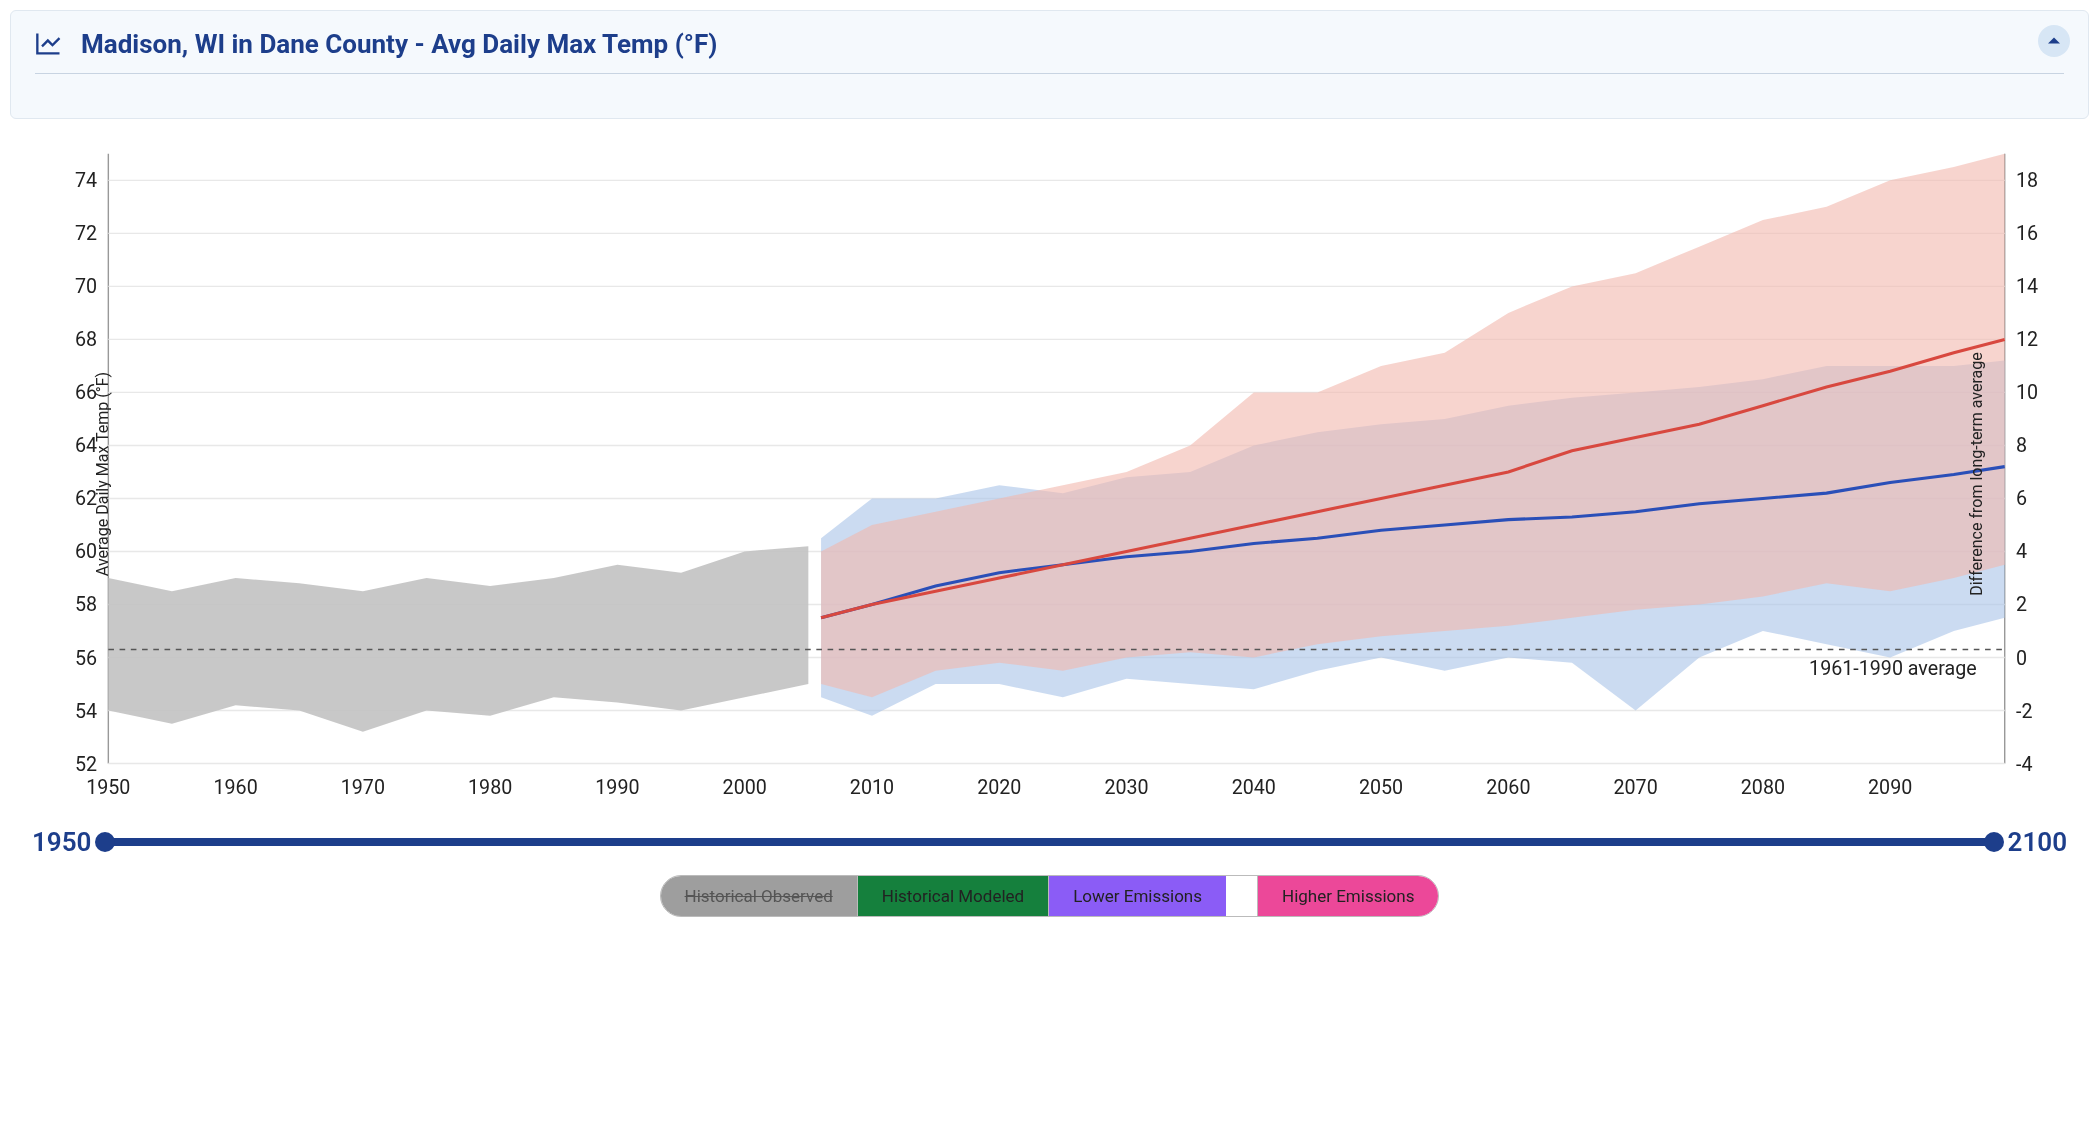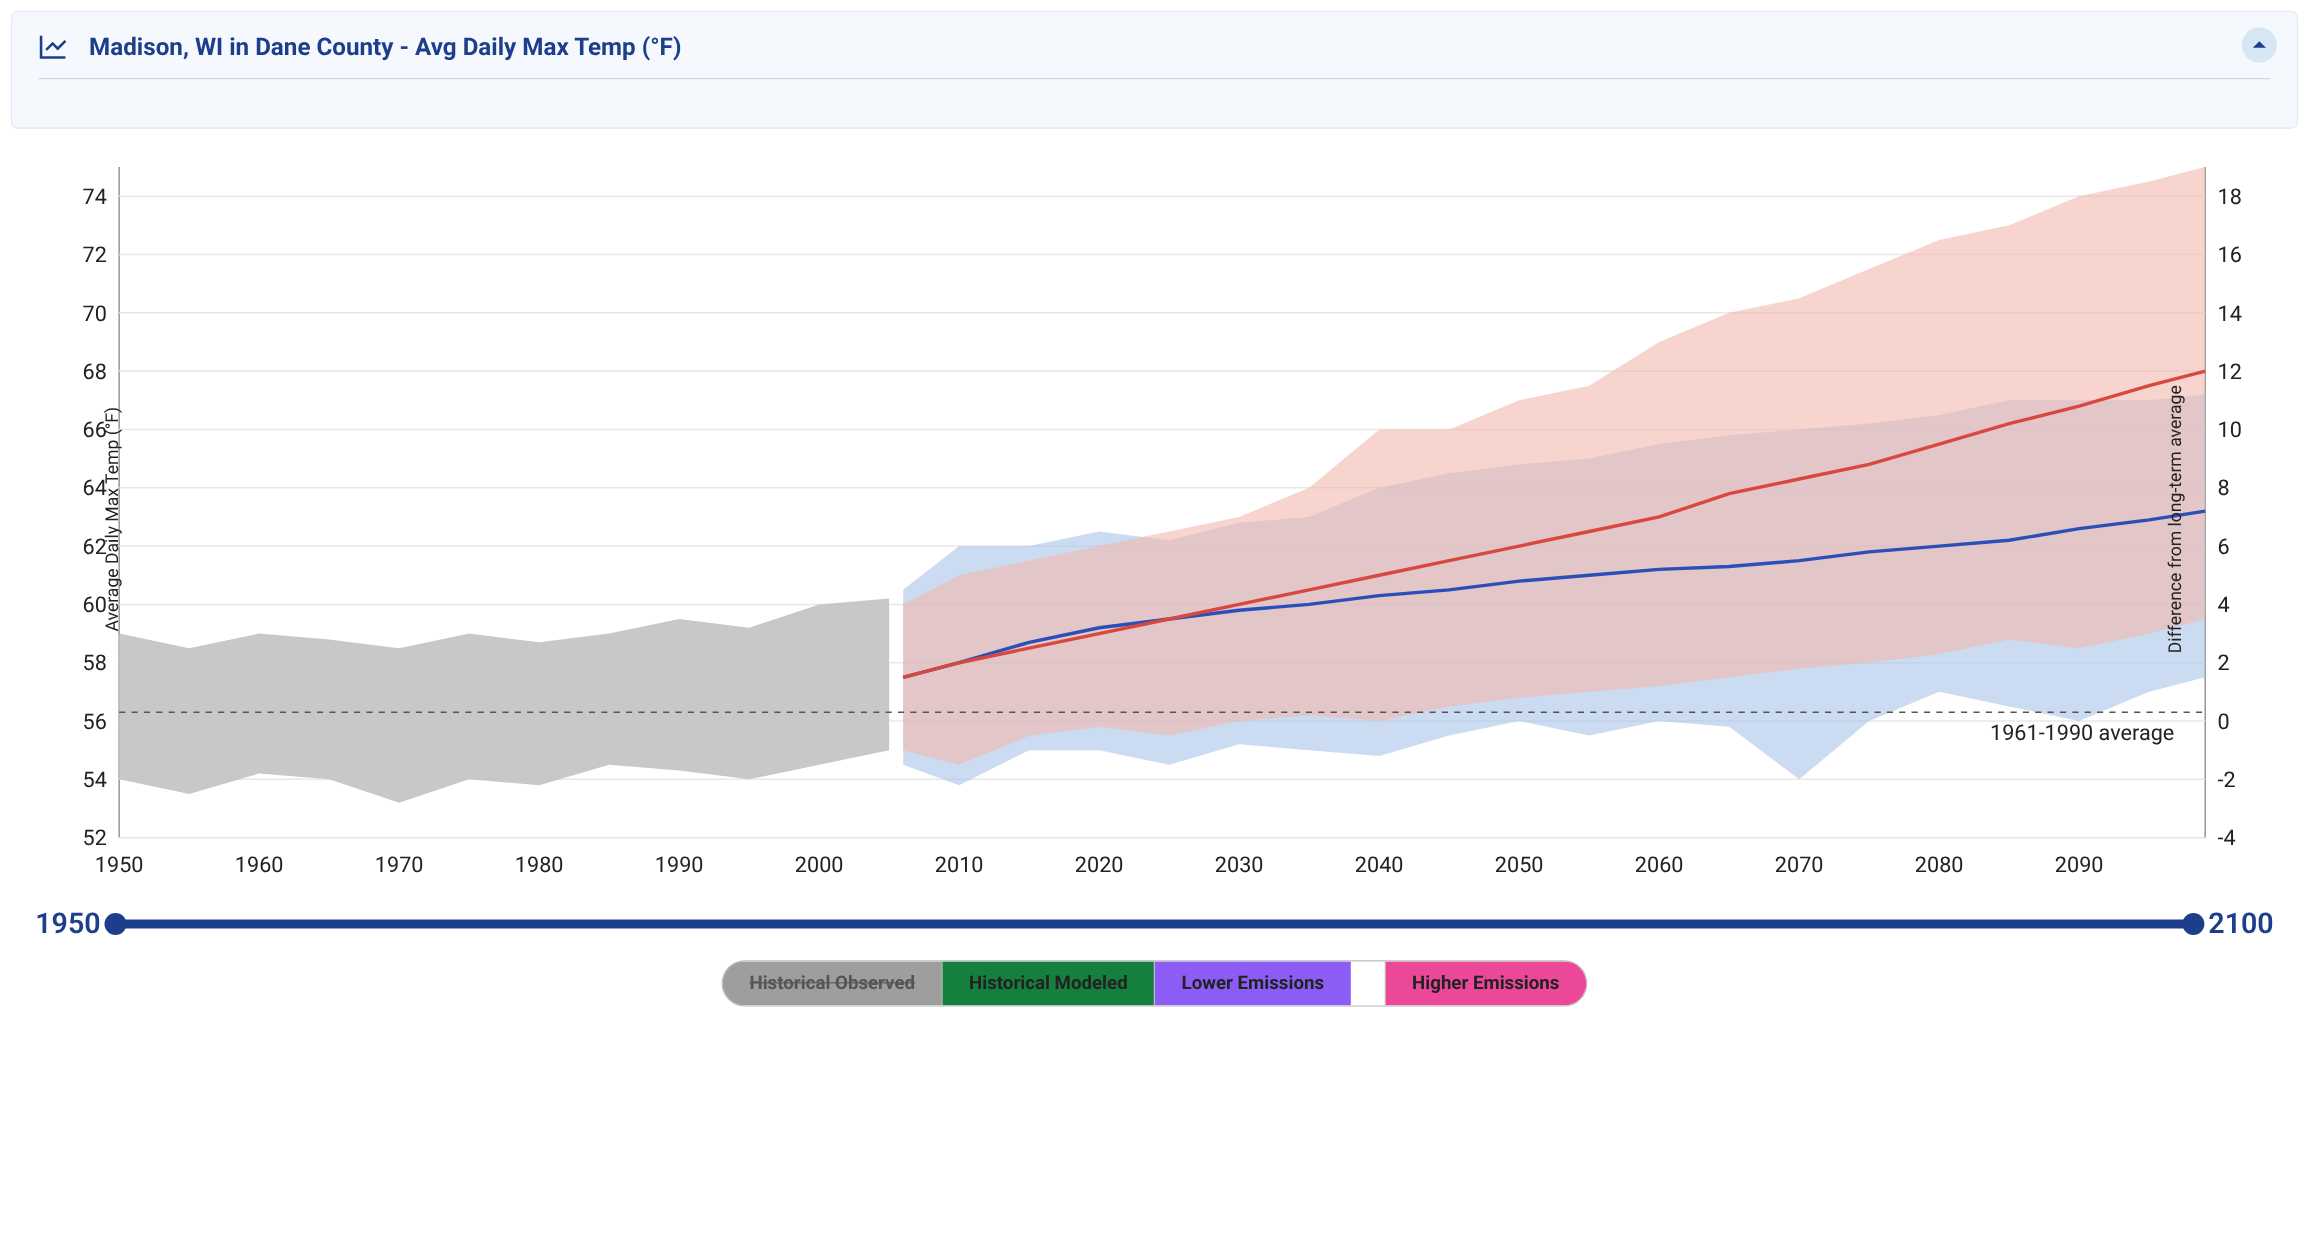--- a/index.html
+++ b/index.html
@@ -14,21 +14,21 @@
   }
   .title-row {
     display: flex;
     align-items: center;
     gap: 18px;
     border-bottom: 1px solid #c8d4e2;
     padding-bottom: 14px;
     margin-bottom: 20px;
   }
   .title-icon { color: #1d3e8b; width: 28px; height: 28px; }
-  .title-text { color: #1d3e8b; font-size: 22px; font-weight: 700; }
+  .title-text { color: #1d3e8b; font-size: 26px; font-weight: 700; }
   .collapse-btn {
     position: absolute; top: 14px; right: 18px;
     width: 32px; height: 32px; border-radius: 50%;
     background: #d7e6f5; display: flex; align-items: center; justify-content: center;
     cursor: pointer;
   }
   .collapse-btn svg { width: 12px; height: 12px; fill: #1d3e8b; }
   
   .controls-row { display: flex; gap: 30px; align-items: center; padding-left: 40px; }
   
@@ -67,21 +67,21 @@
     font-size: 16px; color: #222; white-space: nowrap;
   }
   
   .slider-row { display: flex; align-items: center; gap: 14px; margin: 16px 22px 0 22px; }
   .slider-label { color: #1d3e8b; font-size: 26px; font-weight: 600; }
   .slider-track { flex: 1; height: 8px; background: #1d3e8b; border-radius: 4px; position: relative; }
   .slider-handle { width: 20px; height: 20px; background: #1d3e8b; border-radius: 50%; position: absolute; top: 50%; transform: translate(-50%, -50%); cursor: grab; }
   .slider-handle.left { left: 0%; }
   .slider-handle.right { left: 100%; }
   
-  .legend-row { display: flex; justify-content: center; margin-top: 18px; font-weight: bold; }
+  .legend-row { display: flex; justify-content: center; margin-top: 18px; }
   .legend {
     display: flex; border: 1px solid #bbb; border-radius: 999px; overflow: hidden;
   }
   .legend-item { padding: 10px 24px; font-size: 17px; color: #222; display: flex; align-items: center; cursor: pointer; }
   .legend-item.strike { text-decoration: line-through; color: #555; }
   .legend-item + .legend-item { border-left: 1px solid #bbb; }
   .li-obs { background: #9e9e9e; color: #333; }
   .li-mod { background: #15803d; }
   .li-low { background: #8b5cf6; }
   .li-high { background: #ec4899; margin-left: 31px; }

